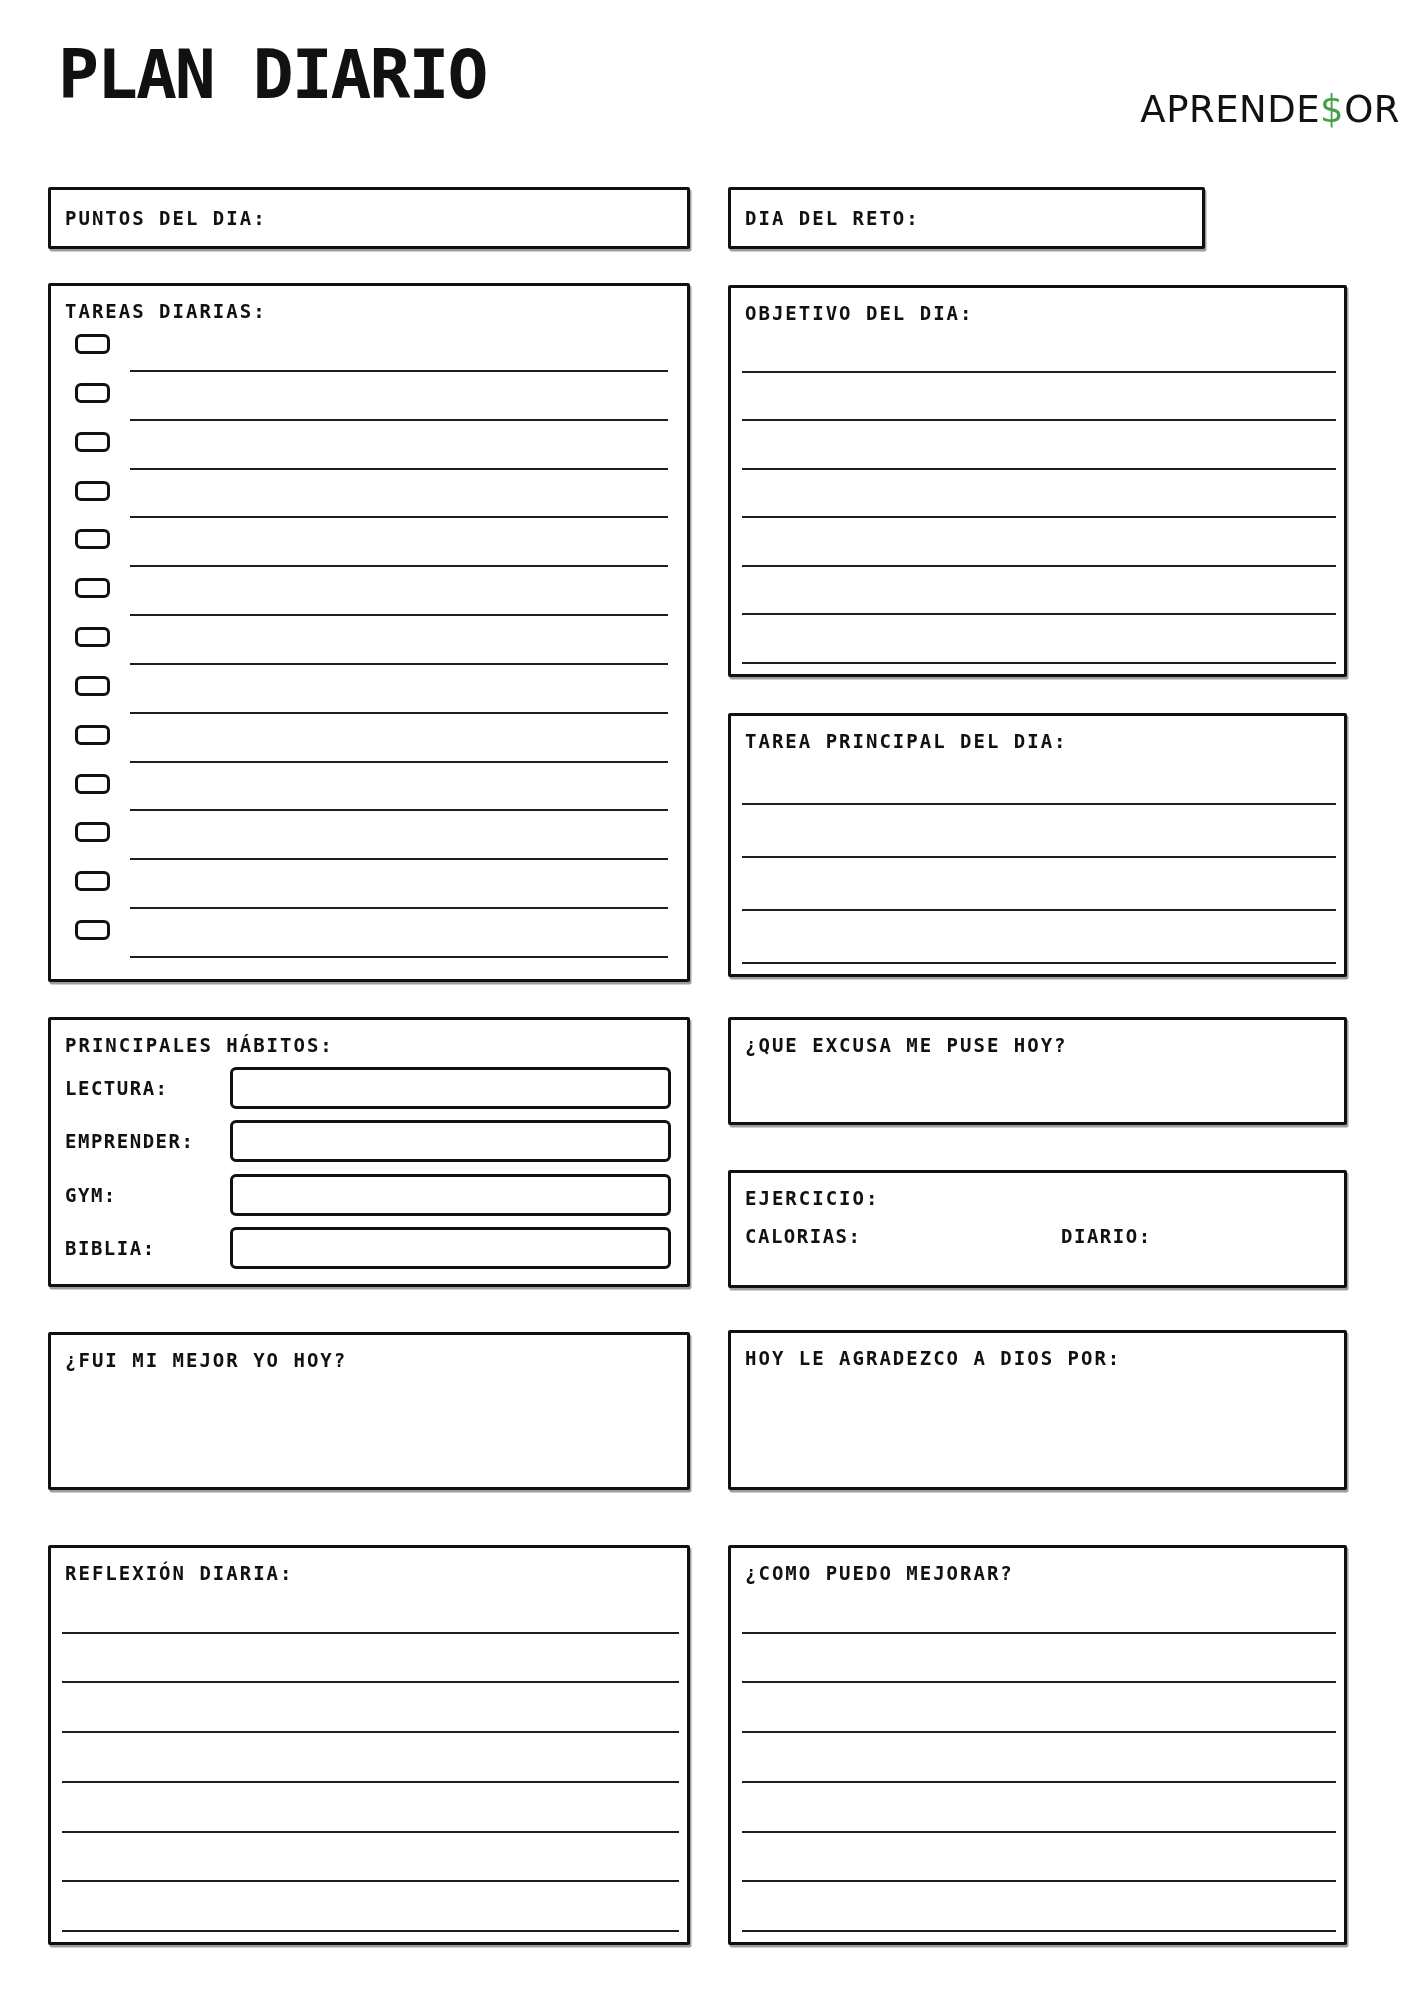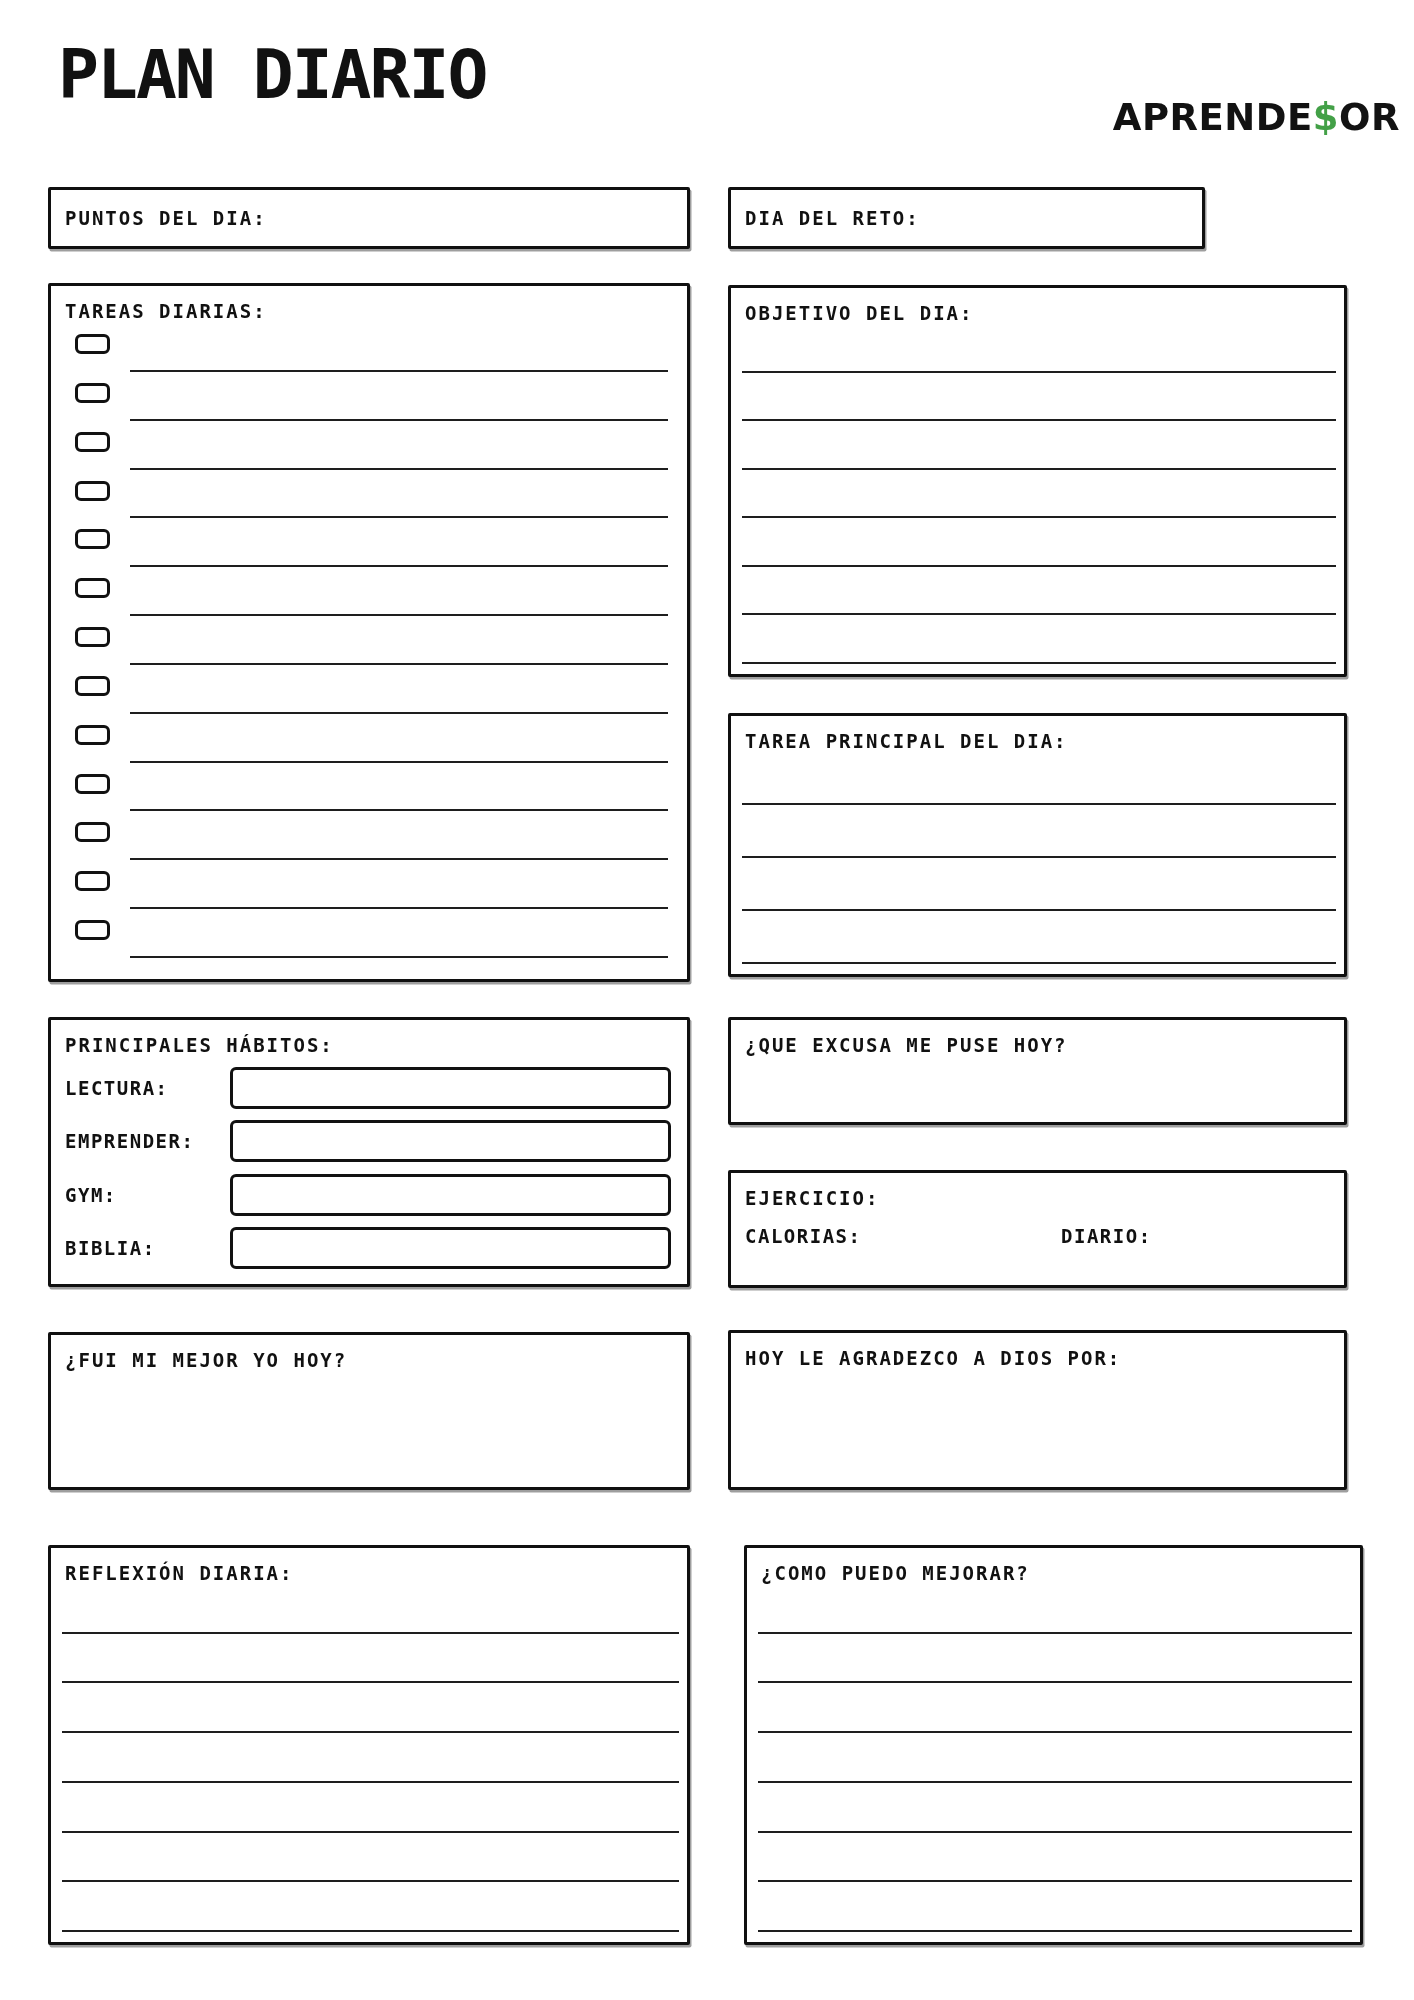--- a/index.html
+++ b/index.html
@@ -30,21 +30,21 @@
   .panel.single .panel-title { padding:0 0 0 14px; }
 
   
   .fecha-panel { left:723px; top:85px; width:345px; height:55px; border-radius:8px; }
   .fecha-panel .panel-title { font-size:23px; letter-spacing:3px; }
   .fecha-input { flex:1; height:100%; }
 
   .logo {
     position:absolute; top:88px; right:14px; white-space:nowrap;
     font-family:"DejaVu Sans","Liberation Sans",sans-serif;
-    font-weight:bold; font-size:37px; letter-spacing:0.5px; color:#121212;margin-top:8px;
+    font-weight:normal; font-size:37px; letter-spacing:0.5px; color:#121212;
   }
 
   
   .puntos-panel { left:48px;  top:187px; width:642px; height:62px; }
   .reto-panel   { left:728px; top:187px; width:477px; height:62px; }
 
   
   .tareas-panel { left:48px; top:283px; width:642px; height:699px; }
   .tasks { flex:1; display:flex; flex-direction:column; padding:6px 0 16px 0; }
   .task-row { flex:1; position:relative; }
@@ -71,21 +71,21 @@
   
   .excusa-panel    { left:728px; top:1017px; width:619px; height:108px; }
   .ejercicio-panel { left:728px; top:1170px; width:619px; height:118px; }
   .ej-row { position:relative; margin-top:16px; padding-left:14px; font-size:19px; letter-spacing:1.5px; }
   .ej-pasos { position:absolute; left:330px; top:0; }
 
   .mejor-panel     { left:48px;  top:1332px; width:642px; height:158px; }
   .agradezco-panel { left:728px; top:1330px; width:619px; height:160px; }
 
   .reflexion-panel { left:48px;  top:1545px; width:642px; height:400px; }
-  .mejorar-panel   { left:728px; top:1545px; width:619px; height:400px;margin-left:16px; }
+  .mejorar-panel   { left:728px; top:1545px; width:619px; height:400px; }
 </style>
 </head>
 <body>
 
 <div class="page">
 
   <h1 class="doc-title">PLAN DIARIO</h1>
 
 
   <div class="logo"><span>APRENDE</span><span style="color: rgb(67, 160, 71);">$</span><span>OR</span></div>

